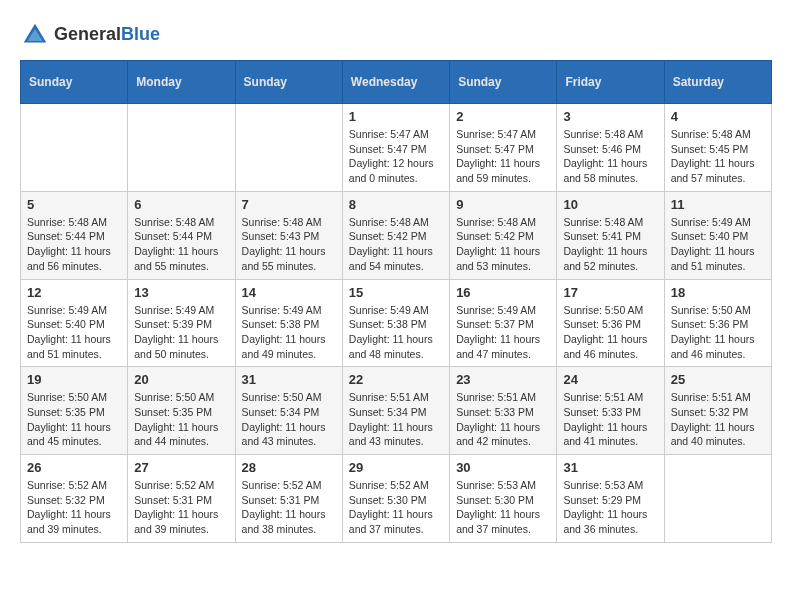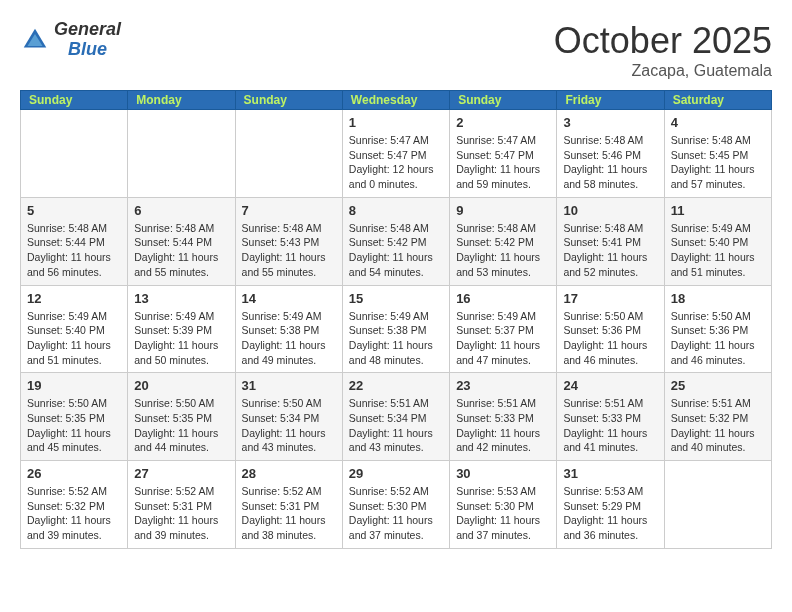--- a/index.html
+++ b/index.html
@@ -16,23 +16,21 @@
       align-items: flex-start;
       margin-bottom: 10px;
     }
     .logo {
       display: flex;
       align-items: center;
       gap: 4px;
     }
     .logo-text {
       display: flex;
-      flex-direction: column;
       line-height: 1.1;
-      font-style: italic;
     }
     .logo-general {
       font-size: 18px;
       font-weight: bold;
       color: #333;
     }
     .logo-blue {
       font-size: 18px;
       font-weight: bold;
       color: #2a6db5;
@@ -54,23 +52,23 @@
       font-size: 16px;
       color: #555;
     }
     .calendar {
       width: 100%;
       border-collapse: collapse;
       font-size: 11px;
     }
     .calendar th {
       background-color: #2a6db5;
-      color: #bef264;
+      color: #e5e5e5;
       text-align: left;
-      padding: 2px 8px;
+      padding: 14px 8px;
       font-size: 12px;
       font-weight: bold;
       border: 1px solid #1a5a9a;
     }
     .calendar td {
       border: 1px solid #ccc;
       vertical-align: top;
       padding: 5px 6px;
       width: calc(100% / 7);
       height: 85px;
@@ -102,24 +100,20 @@
   <div class="logo">
     <svg class="logo-icon" viewBox="0 0 40 40">
       <polygon points="20,5 35,30 5,30" fill="#2a6db5"></polygon>
       <polygon points="20,12 30,28 10,28" fill="#5a9fd4"></polygon>
     </svg>
     <div class="logo-text">
       <span class="logo-general">General</span>
       <span class="logo-blue">Blue</span>
     </div>
   </div>
-  <div class="title-block">
-    <div class="month-title">October 2025</div>
-    <div class="location">Zacapa, Guatemala</div>
-  </div>
 </div>
 
 <table class="calendar">
   <thead>
     <tr>
     <th>Sunday</th>
         <th>Monday</th>
         <th>Sunday</th>
         <th>Wednesday</th>
         <th>Sunday</th>

